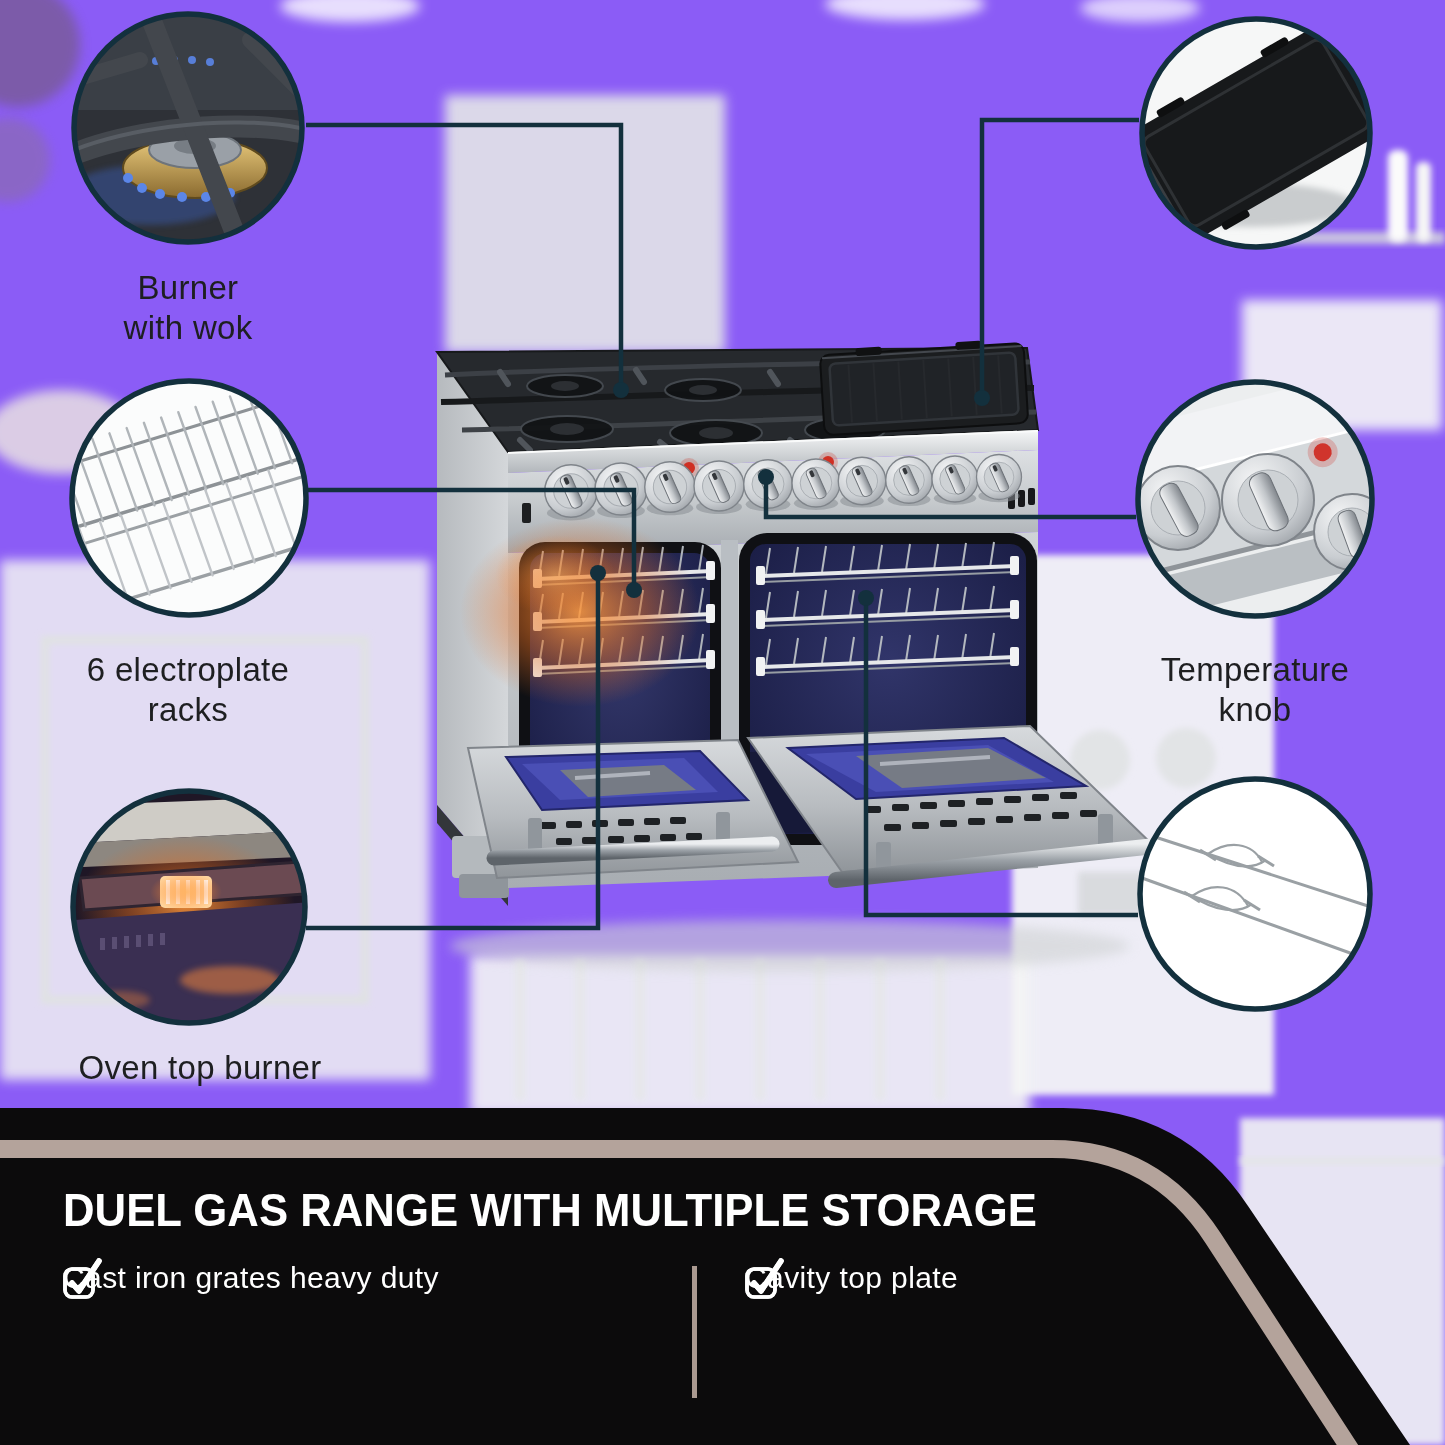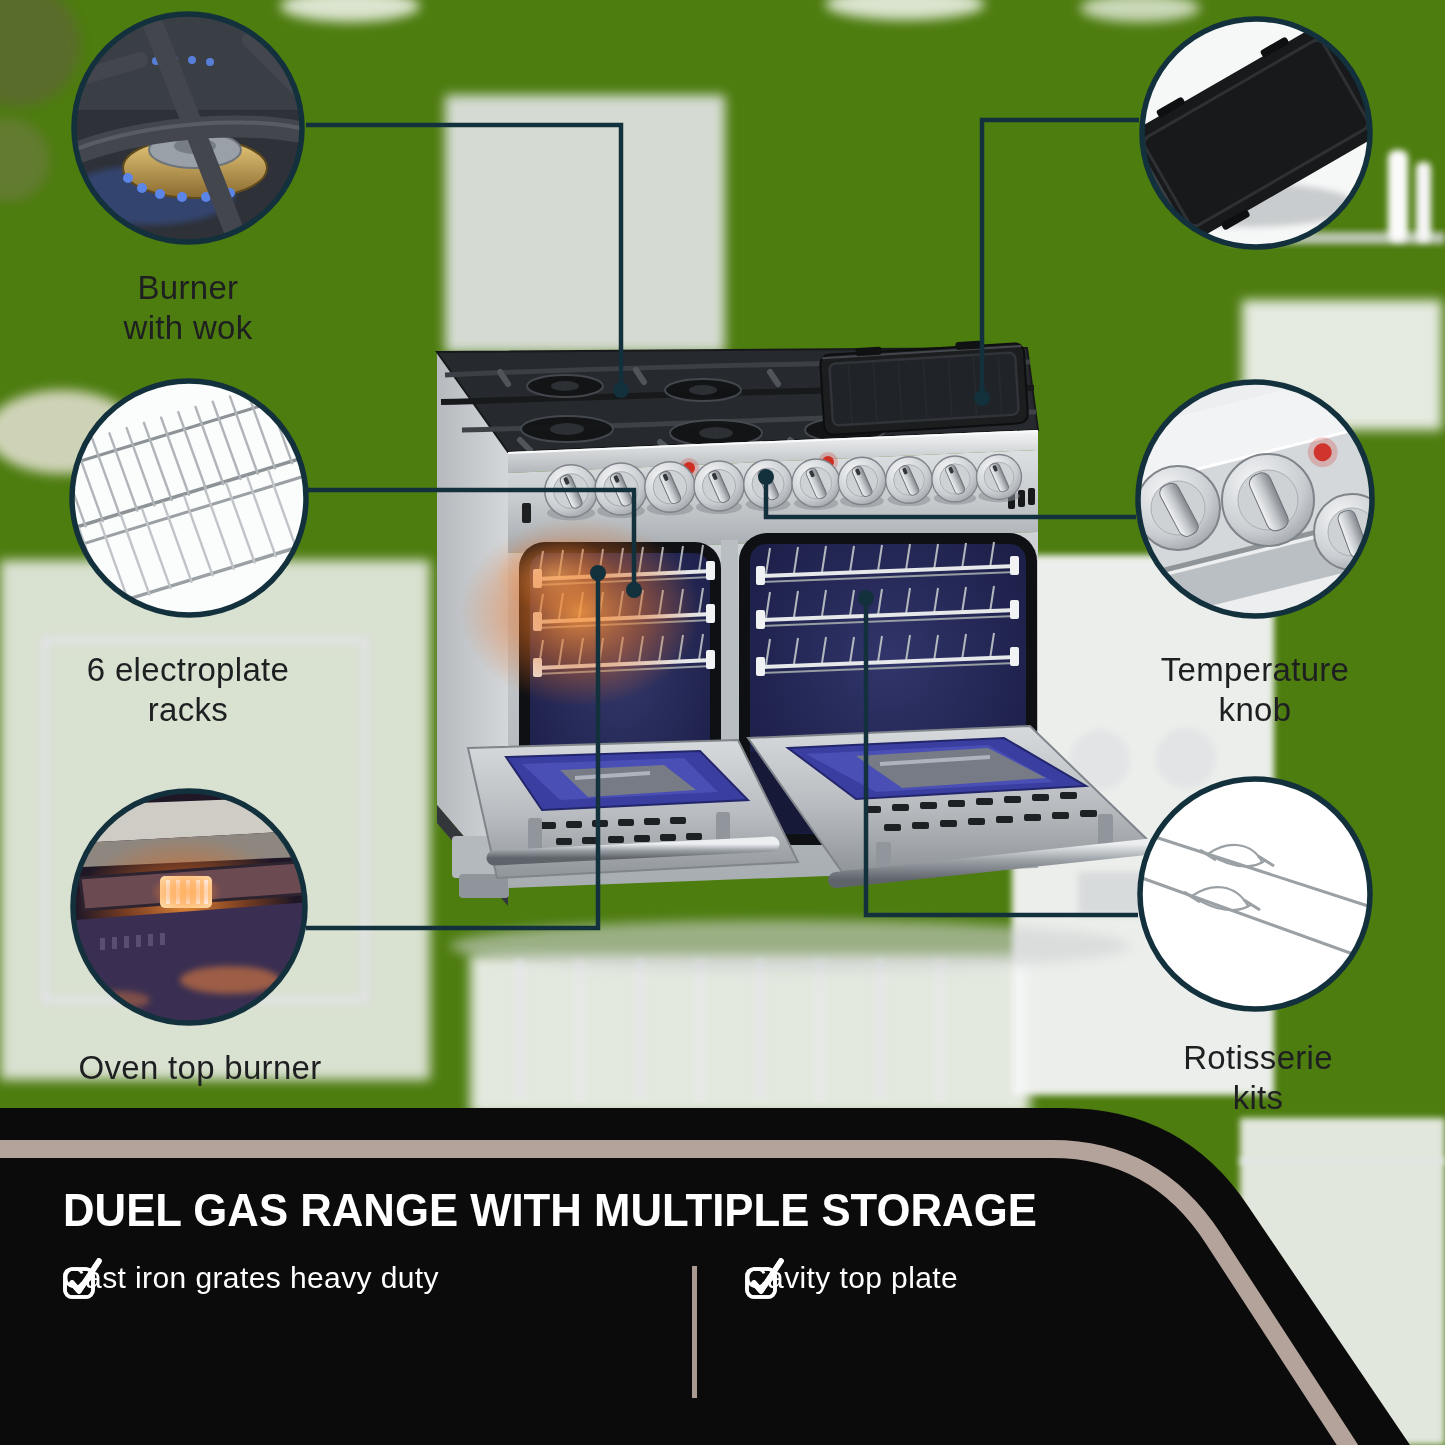--- a/index.html
+++ b/index.html
@@ -1,17 +1,17 @@
 <!DOCTYPE html>
 <html><head>
 <meta charset="utf-8">
 <style>
   html,body{margin:0;padding:0;background:#dfe1e2;}
   .stage{position:relative;width:1445px;height:1445px;overflow:hidden;
-         background:#4d7c0f;font-family:"Liberation Sans",sans-serif;}
+         background:#8b5cf6;font-family:"Liberation Sans",sans-serif;}
   .stage svg{position:absolute;left:0;top:0;}
   .callout-label{position:absolute;text-align:center;color:#1e1f21;
     font-size:33px;line-height:1.22;font-weight:500;white-space:pre-line;
     letter-spacing:.3px;}
   .banner-title{position:absolute;left:63px;top:1182px;color:#ffffff;
     font-size:47px;font-weight:700;letter-spacing:0;transform:scaleX(.93);
     transform-origin:left center;white-space:nowrap;}
   .feature-col{position:absolute;display:flex;flex-direction:column;gap:20px;}
   .feature-col.left{left:63px;top:1256px;width:600px;}
   .feature-col.right{left:745px;top:1256px;width:560px;}
@@ -554,22 +554,20 @@
 
 
 <div class="callout-label" style="left:38px;top:650px;width:300px;">6 electroplate
 racks</div>
 
 <div class="callout-label" style="left:1105px;top:650px;width:300px;">Temperature
 knob</div>
 
 <div class="callout-label" style="left:30px;top:1048px;width:340px;">Oven top burner</div>
 
-<div class="callout-label" style="left:1108px;top:1038px;width:300px;">Rotisserie
-kits</div>
 
 <div class="banner-title">DUEL GAS RANGE WITH MULTIPLE STORAGE</div>
 
 <div class="feature-col left">
   <div class="feature-item">
     <svg class="cb" viewBox="0 0 40 44">
       <rect x="2" y="13" width="28" height="28" rx="7" fill="none" stroke="#ffffff" stroke-width="3.6"></rect>
       <path d="M9 27 L16 35 L36 5" fill="none" stroke="#ffffff" stroke-width="5.5" stroke-linecap="round" stroke-linejoin="round"></path>
     </svg>
     <span class="txt">Cast iron grates heavy duty</span>

